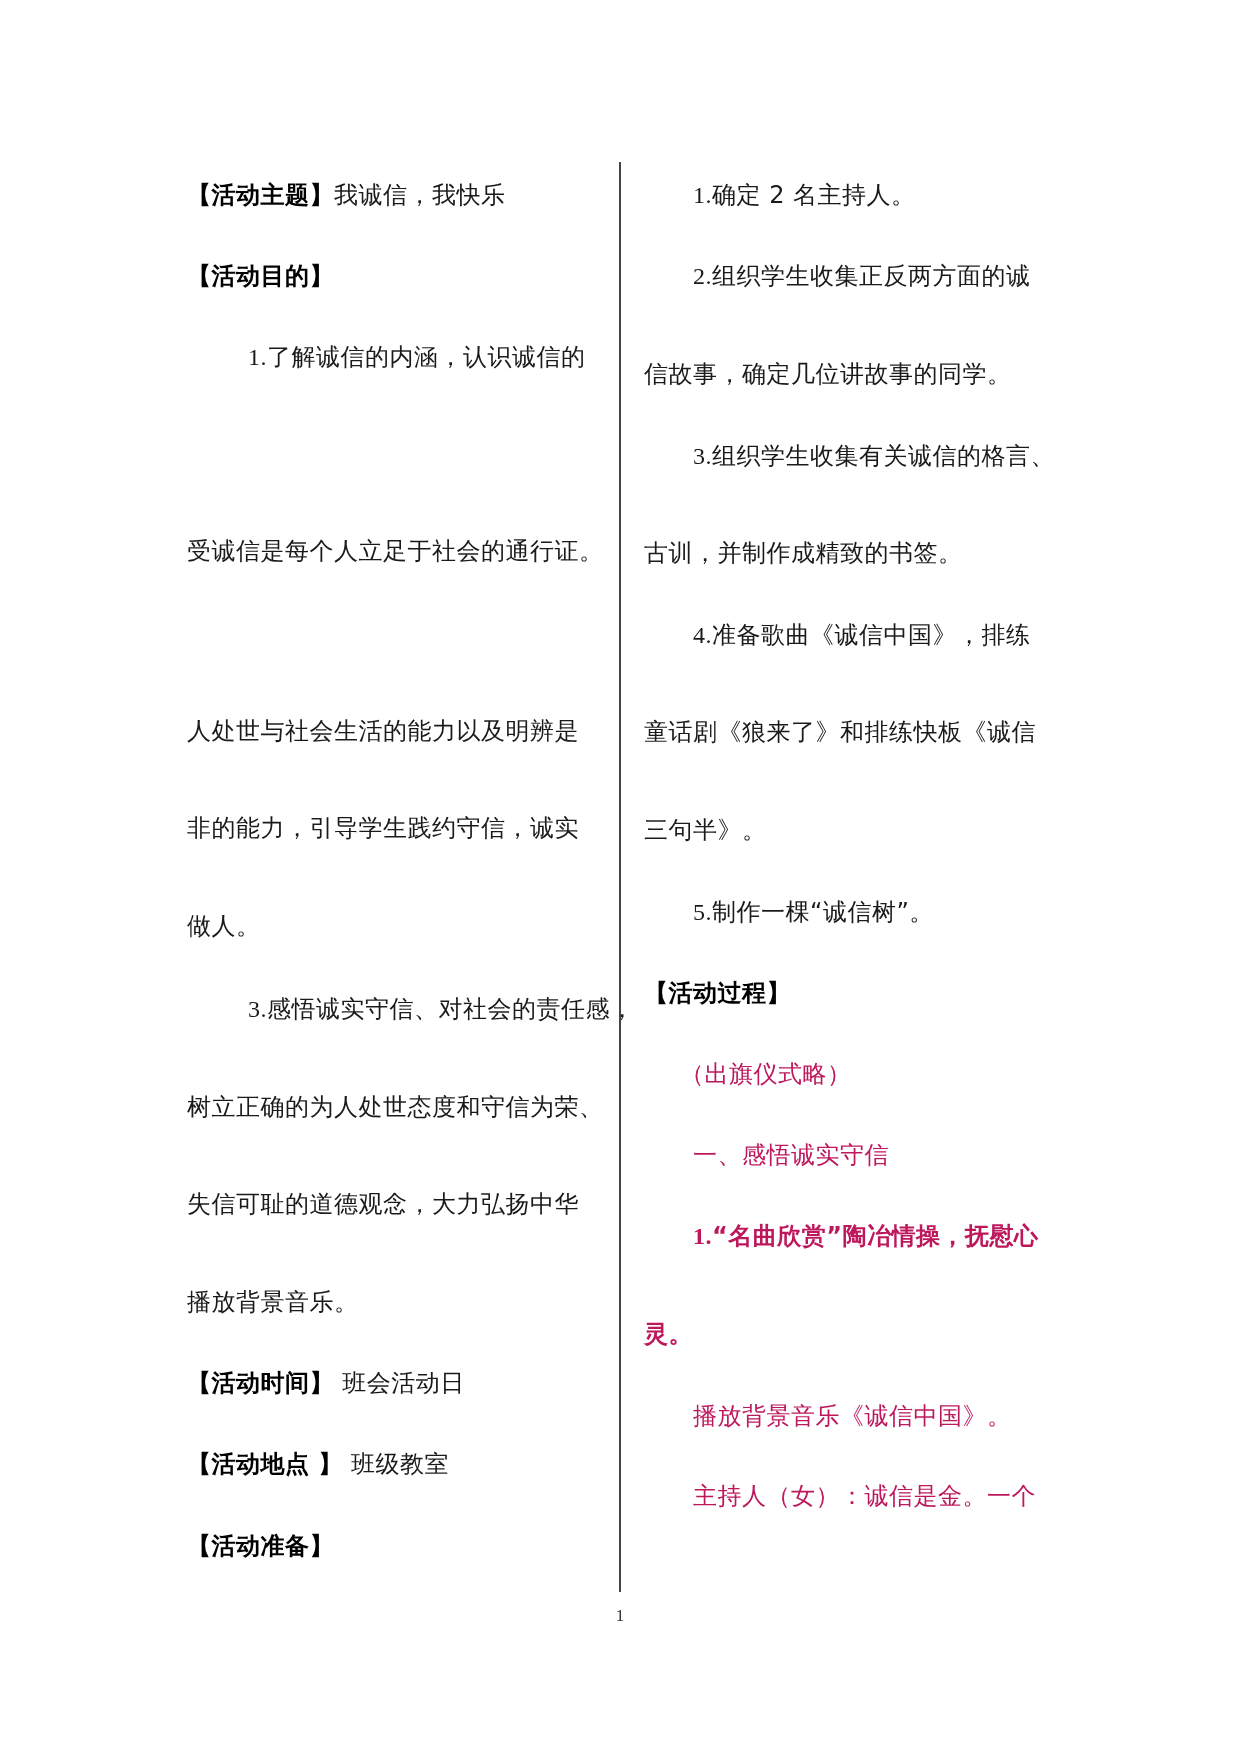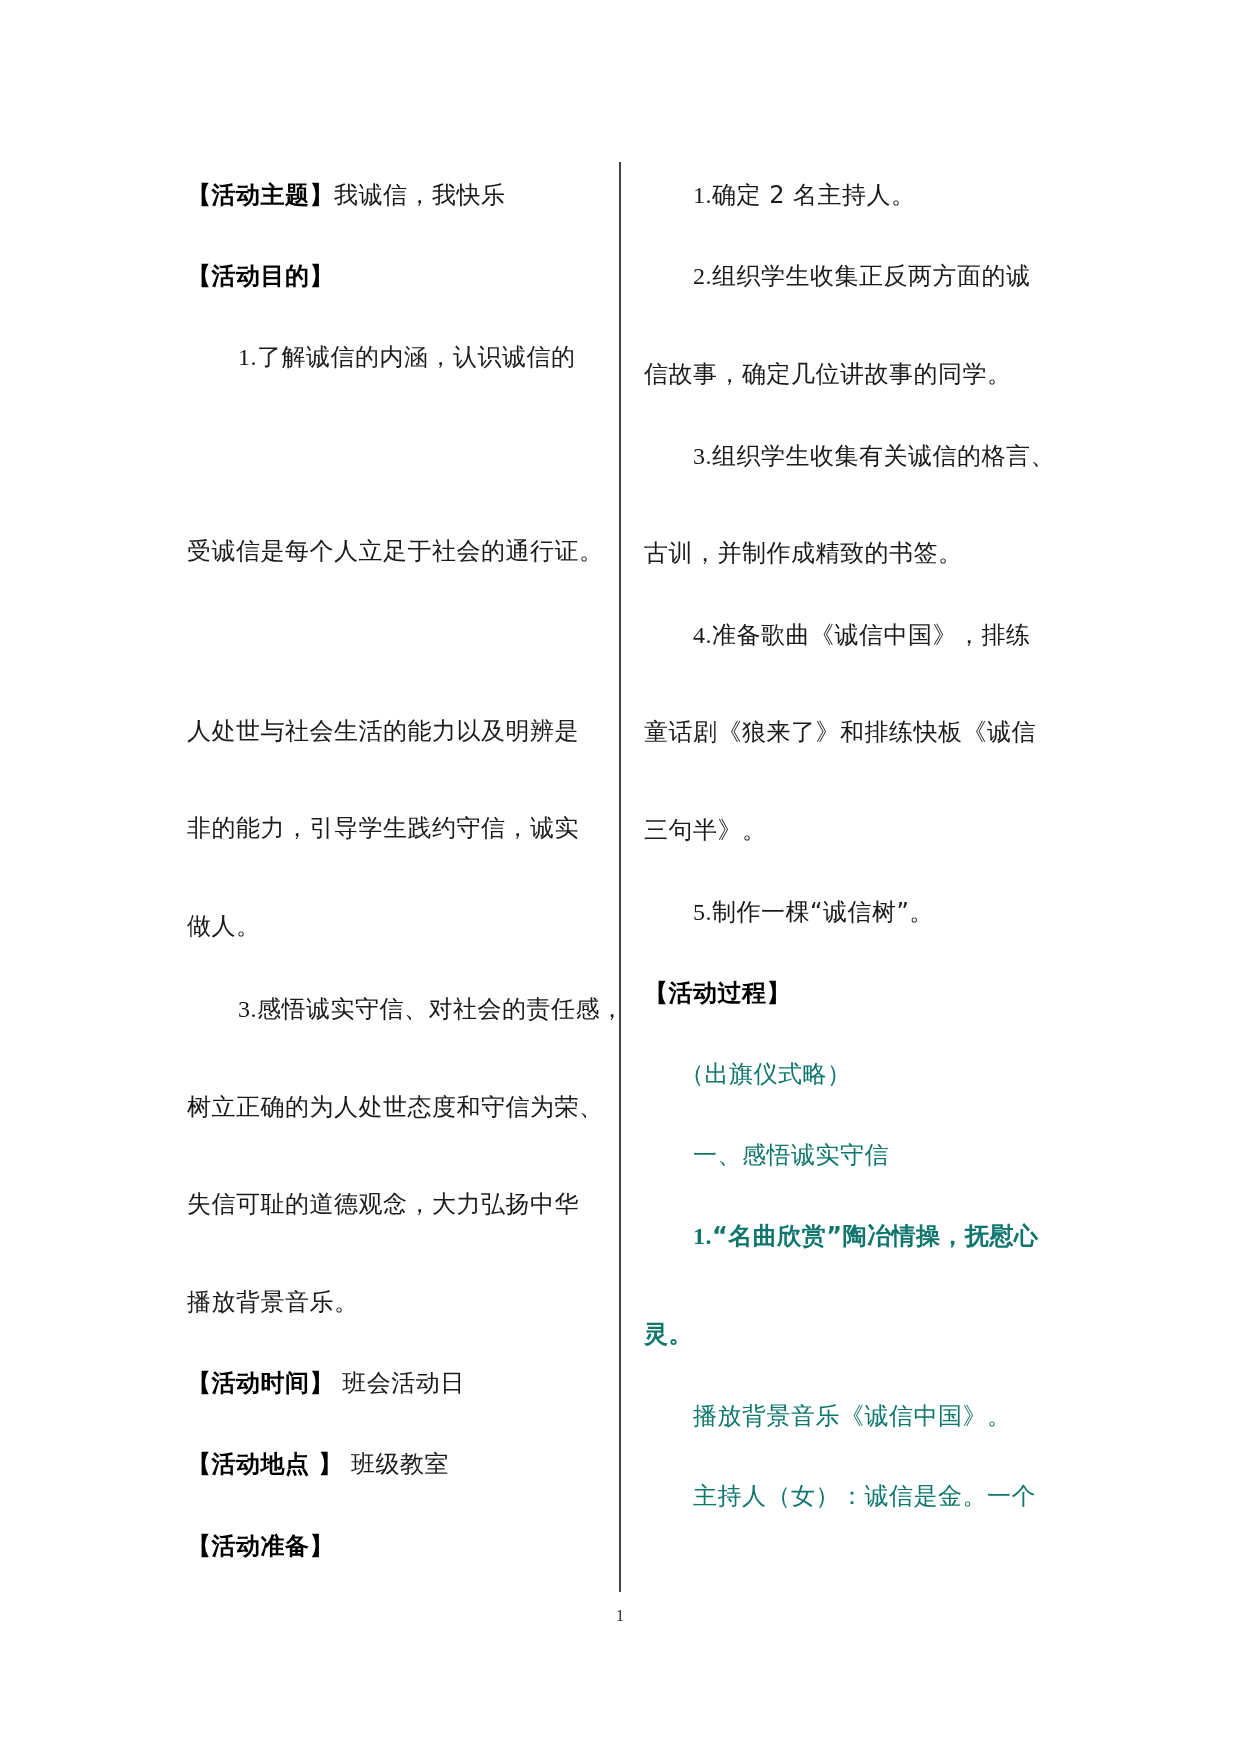--- a/index.html
+++ b/index.html
@@ -11,25 +11,25 @@
   .page { position: absolute; left: 0; top: 0; width: 1240px; height: 1754px; }
   .line {
     position: absolute;
     font-size: 24px;
     line-height: 30px;
     height: 30px;
     white-space: nowrap;
     letter-spacing: 0.5px;
   }
   .col-left { left: 187px; text-align: center; }
-  .col-left.indent { left: 238px; }
+  .col-left.indent { left: 248px; }
   .col-right { left: 644px; }
   .col-right.indent { left: 693px; }
   .bold { font-weight: bold; color: #000; }
-  .gray { color: #0f766e; }
+  .gray { color: #be185d; }
   .num { font-family: "Liberation Serif", "DejaVu Serif", serif; }
   .divider {
     position: absolute; left: 619px; top: 162px; width: 2px; height: 1430px;
     background: #444444;
   }
   .page-number {
     position: absolute; left: 600px; width: 40px; top: 1606px;
     text-align: center; font-size: 17px;
     font-family: "Liberation Serif", "DejaVu Serif", serif; color: #333;
   }

